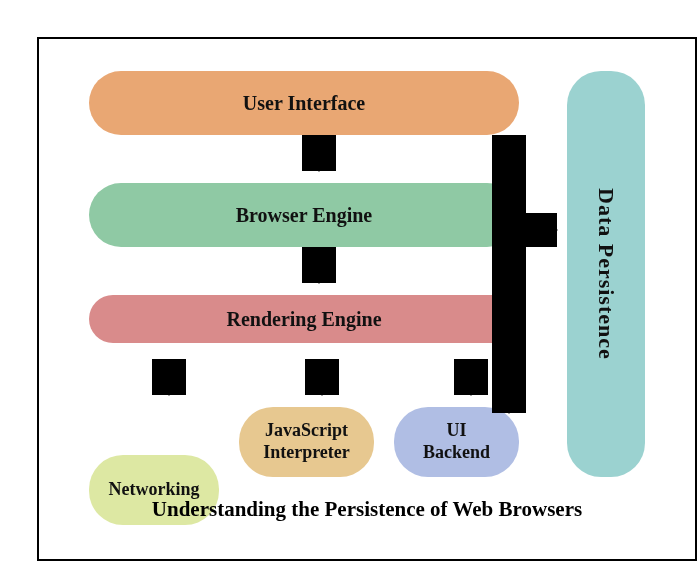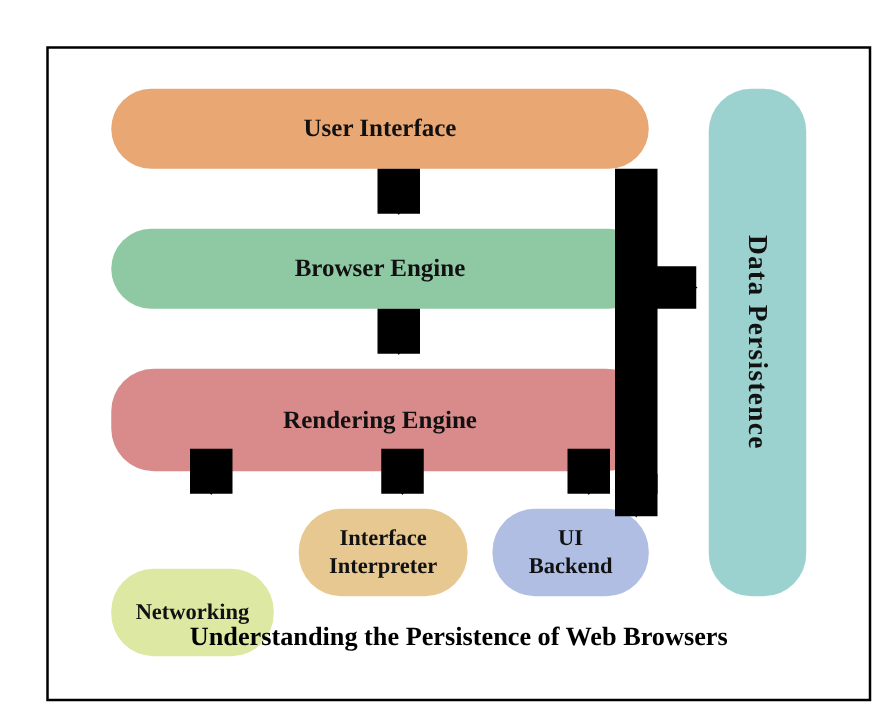--- a/index.html
+++ b/index.html
@@ -23,21 +23,21 @@
     justify-content: center;
     font-weight: 700;
     font-size: 20px;
     color: #111;
     text-align: center;
     line-height: 1.2;
     border-radius: 34px;
   }
   .ui-node    { left: 50px;  top: 32px;  width: 430px; height: 64px; background: #e9a773; }
   .be-node    { left: 50px;  top: 144px; width: 430px; height: 64px; background: #8fc9a4; }
-  .re-node    { left: 50px;  top: 256px; width: 430px; height: 82px; background: #d98b8b; }
+  .re-node    { left: 50px;  top: 256px; width: 430px; height: 48px; background: #d98b8b; }
   .net-node   { left: 50px;  top: 368px; width: 130px; height: 70px; background: #dde8a3; font-size: 18px; margin-top: 48px; }
   .js-node    { left: 200px; top: 368px; width: 135px; height: 70px; background: #e7c890; font-size: 18px; }
   .uib-node   { left: 355px; top: 368px; width: 125px; height: 70px; background: #b0bee4; font-size: 18px; }
   .dp-node    {
     left: 528px; top: 32px; width: 78px; height: 406px;
     background: #9bd2d0;
     writing-mode: vertical-rl;
     font-size: 22px;
     letter-spacing: 1px;
   }
@@ -85,21 +85,21 @@
 </style>
 </head>
 <body>
 
 <div class="frame">
 
   <div class="node ui-node">User Interface</div>
   <div class="node be-node">Browser Engine</div>
   <div class="node re-node">Rendering Engine</div>
   <div class="node net-node">Networking</div>
-  <div class="node js-node">Interface Interpreter</div>
+  <div class="node js-node">JavaScript Interpreter</div>
   <div class="node uib-node">UI Backend</div>
   <div class="node dp-node">Data Persistence</div>
 
   <div class="arrow v a-ui-be"></div>
   <div class="arrow v a-be-re"></div>
   <div class="arrow v a-re-net"></div>
   <div class="arrow v a-re-js"></div>
   <div class="arrow v a-re-uib"></div>
   <div class="arrow h a-be-dp"></div>
   <div class="arrow v a-ui-uib-v"></div>

